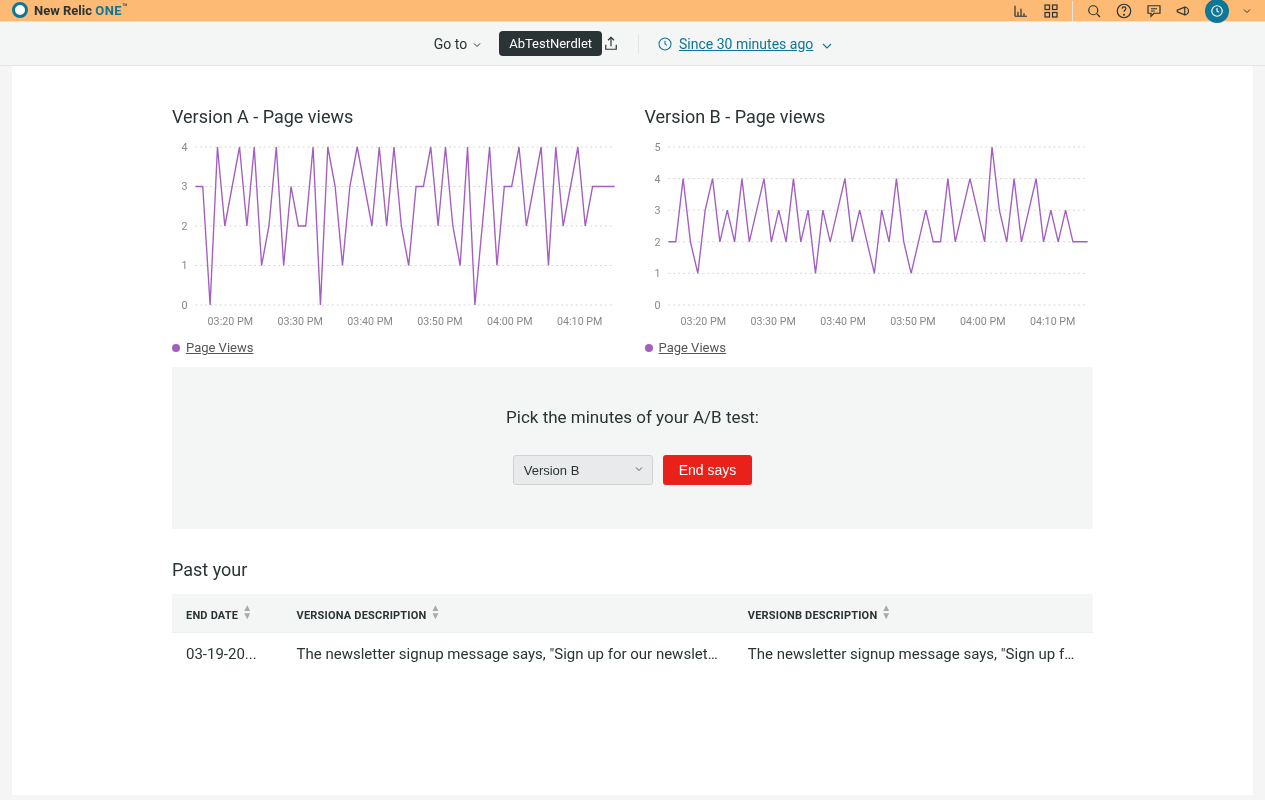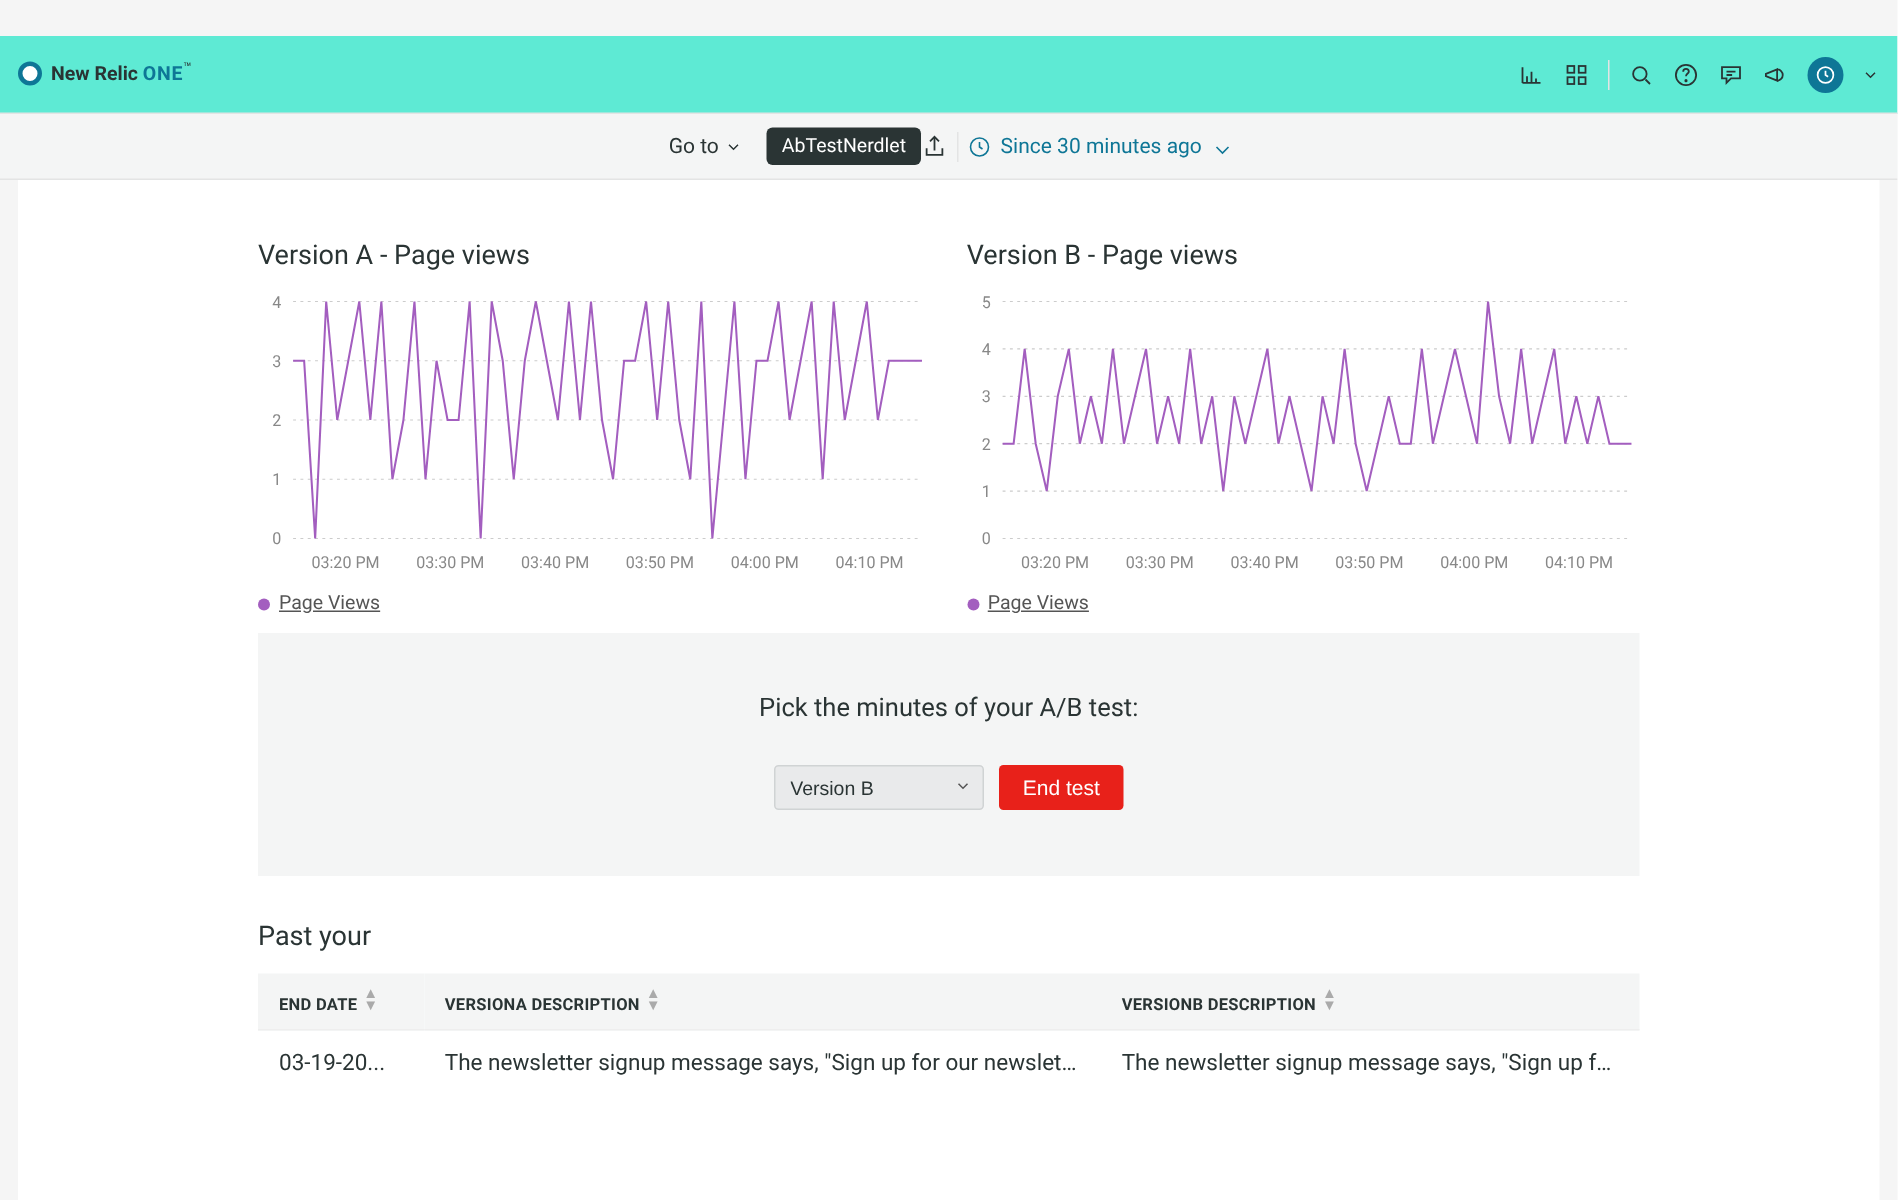--- a/index.html
+++ b/index.html
@@ -5,28 +5,27 @@
   * { box-sizing: border-box; }
   body {
     margin: 0;
     font-family: -apple-system, BlinkMacSystemFont, "Segoe UI", Roboto, Helvetica, Arial, sans-serif;
     font-size: 13px;
     color: #2a3434;
     background: #f5f5f5;
   }
   
   .top-header {
-    background: #5eead4;
-    height: 52px;
+    background: #fdba74;
+    height: 22px;
     display: flex;
     align-items: center;
     padding: 0 12px;
     border-bottom: 1px solid #e3e4e4;
     justify-content: space-between;
-    margin-top: 24px;
   }
   .brand { display:flex; align-items:center; gap:6px; font-size:13px; }
   .brand .mark {
     width:16px;height:16px;border-radius:50%;
     border:3px solid #0e7696; background:#fff;
   }
   .brand b { font-weight:700; color:#2a3434; }
   .brand .one { color:#0e7696; font-weight:700; letter-spacing:0.5px;}
   .brand .tm { font-size:9px; vertical-align:super; color:#2a3434;}
   .top-right { display:flex; align-items:center; gap:12px; }
@@ -46,21 +45,21 @@
     background:#f4f5f5;
     height:44px;border-bottom:1px solid #e3e4e4;
     display:flex;align-items:center;justify-content:center;
     padding:0 20px;
   }
   .sub-left{display:flex;align-items:center;gap:16px;}
   .goto{display:flex;align-items:center;gap:4px;font-size:14px;cursor:pointer;color:#2a3434;}
   .pill{
     background:#2a3434;color:#fff;padding:5px 10px;border-radius:4px;font-size:13px;
   }
-  .sub-right{display:flex;align-items:center;gap:6px;color:#0e7696;}
+  .sub-right{display:flex;align-items:center;gap:18px;color:#0e7696;text-decoration:underline;}
   .share-ic{cursor:pointer;color:#2a3434;}
   .timerange{display:flex;align-items:center;gap:6px;font-size:14px;cursor:pointer;}
   .timerange svg{width:16px;height:16px;stroke:#0e7696;fill:none;stroke-width:1.6;}
 
   
   .page {
     background:#f5f5f5;
     padding:0 12px 12px 12px;
   }
   .card {
@@ -271,21 +270,21 @@
       <div class="winner-title">Pick the minutes of your A/B test:</div>
       <div class="winner-row">
         <div class="select">
           <select>
             <option>Version B</option>
           </select>
           <span class="caret"><svg viewBox="0 0 24 24">
                 <path d="M6 9l6 6 6-6"></path>
               </svg></span>
         </div>
-        <button class="btn-danger">End test</button>
+        <button class="btn-danger">End says</button>
       </div>
     </div>
 
     <div class="past-title">Past your</div>
     <table>
       <colgroup>
           <col class="c1">
           <col class="c2">
           <col class="c3">
         </colgroup>

